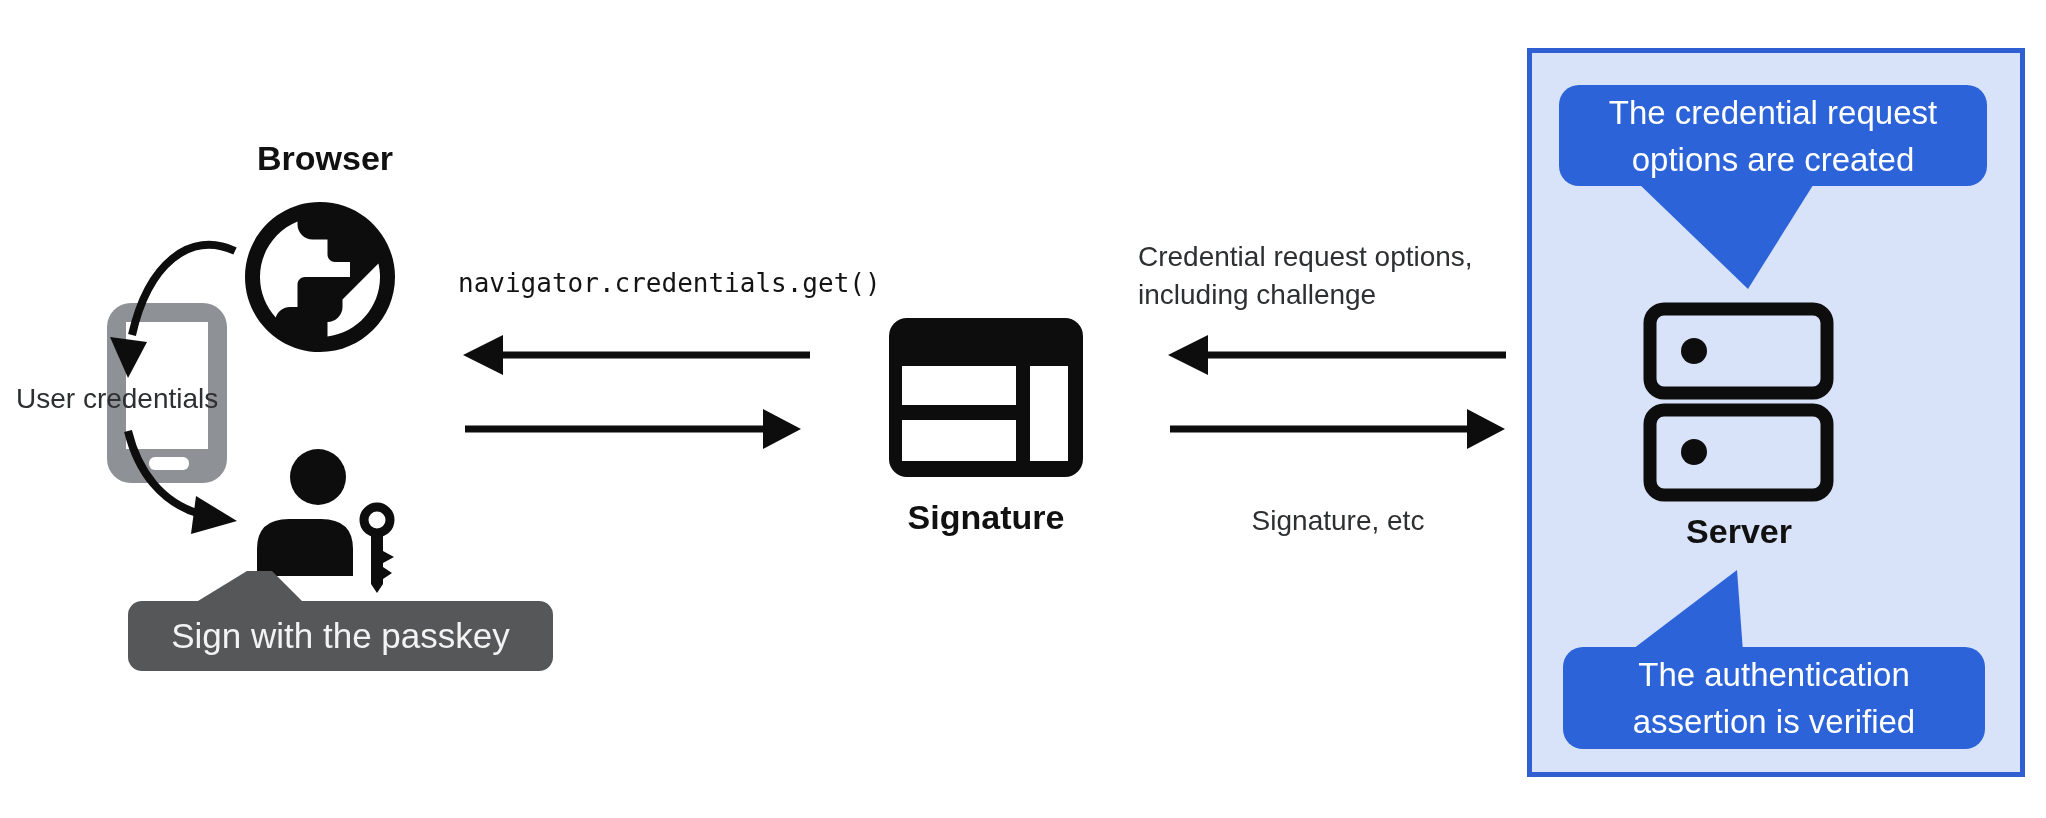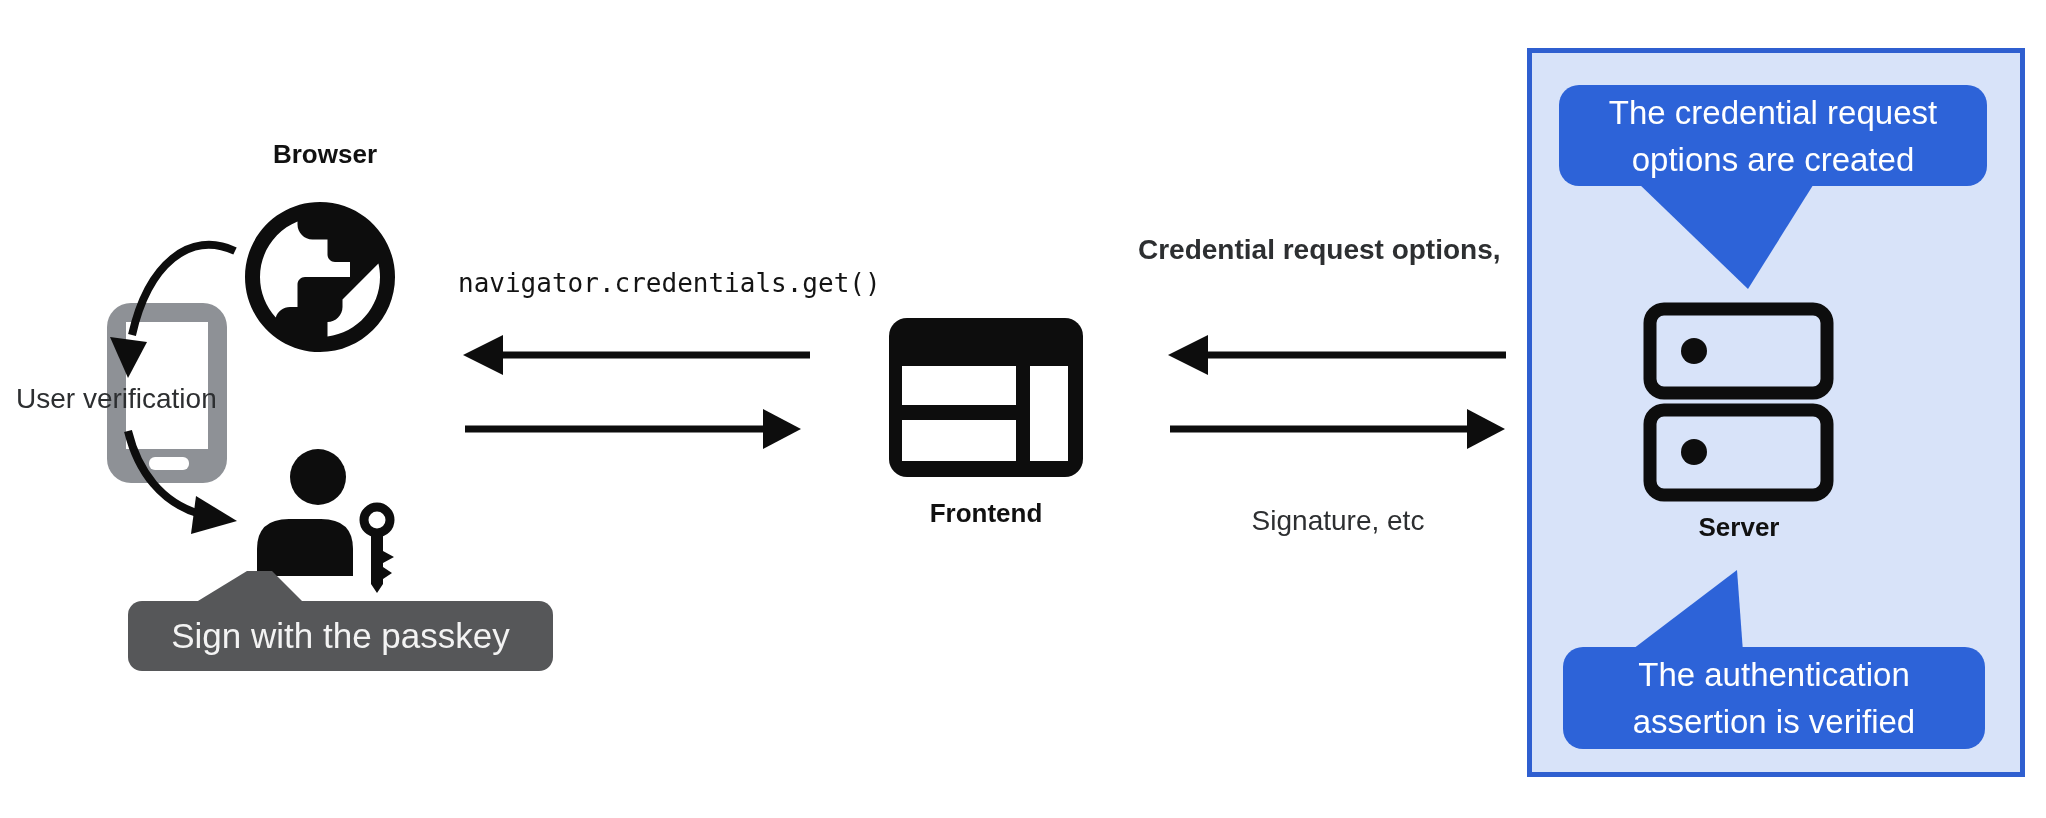--- a/index.html
+++ b/index.html
@@ -3,21 +3,21 @@
 <meta charset="utf-8">
 <style>
   html,body{margin:0;padding:0;background:#fff;}
   #canvas{
     position:relative;width:2046px;height:818px;background:#fff;overflow:hidden;
     font-family:"Liberation Sans", sans-serif;color:#2d2f31;
   }
   .abs{position:absolute;}
   #art{position:absolute;left:0;top:0;z-index:2;}
   .layer-text{z-index:3;}
-  .node-label{font-weight:bold;font-size:26px;color:#111;text-align:center;}
+  .node-label{font-weight:bold;font-size:34px;color:#111;text-align:center;}
   .flow-label{font-size:28px;color:#2d2f31;}
   .code-label{font-family:"DejaVu Sans Mono", monospace;font-size:26px;color:#141414;white-space:nowrap;}
   #server-panel{
     z-index:1;left:1527px;top:48px;width:498px;height:729px;
     background:#d8e3f9;border:5px solid #2f5fd0;box-sizing:border-box;
   }
   .bubble{
     z-index:3;background:#2d63d8;color:#fff;border-radius:20px;
     display:flex;flex-direction:column;align-items:center;justify-content:center;
     font-size:33px;line-height:47px;text-align:center;
@@ -104,33 +104,34 @@
       <circle cx="1694" cy="351" r="13" fill="#0d0d0d"></circle>
       <circle cx="1694" cy="452" r="13" fill="#0d0d0d"></circle>
     </g>
 
     <polygon points="1637,182 1815,182 1748,289" fill="#2d63d8"></polygon>
     <polygon points="1737,570 1629,652 1743,652" fill="#2d63d8"></polygon>
   </svg>
 
   <div class="abs layer-text node-label" style="left:225px;top:139px;width:200px;">Browser</div>
 
-  <div class="abs layer-text flow-label" style="left:16px;top:383px;">User verification</div>
+  <div class="abs layer-text flow-label" style="left:16px;top:383px;">User credentials</div>
 
   <div class="abs layer-text code-label" style="left:458px;top:268px;">navigator.credentials.get()</div>
 
   <div id="passkey-tooltip" class="abs">
     <span>Sign with the passkey</span>
   </div>
 
 
-  <div class="abs layer-text node-label" style="left:886px;top:498px;width:200px;">Frontend</div>
+  <div class="abs layer-text node-label" style="left:886px;top:498px;width:200px;">Signature</div>
 
-  <div class="abs layer-text flow-label two-line" style="left:1138px;top:231px;line-height:38px;font-weight:bold;">
+  <div class="abs layer-text flow-label two-line" style="left:1138px;top:238px;line-height:38px;">
     <span>Credential request options,</span>
+    <span>including challenge</span>
   </div>
 
   <div class="abs layer-text flow-label" style="left:1170px;top:485px;width:336px;text-align:center;margin-top:20px;">Signature, etc</div>
 
   <div class="abs layer-text node-label" style="left:1639px;top:512px;width:200px;text-align:center;">Server</div>
 
   <div id="bubble-top" class="abs bubble">
     <span>The credential request</span>
     <span>options are created</span>
   </div>

